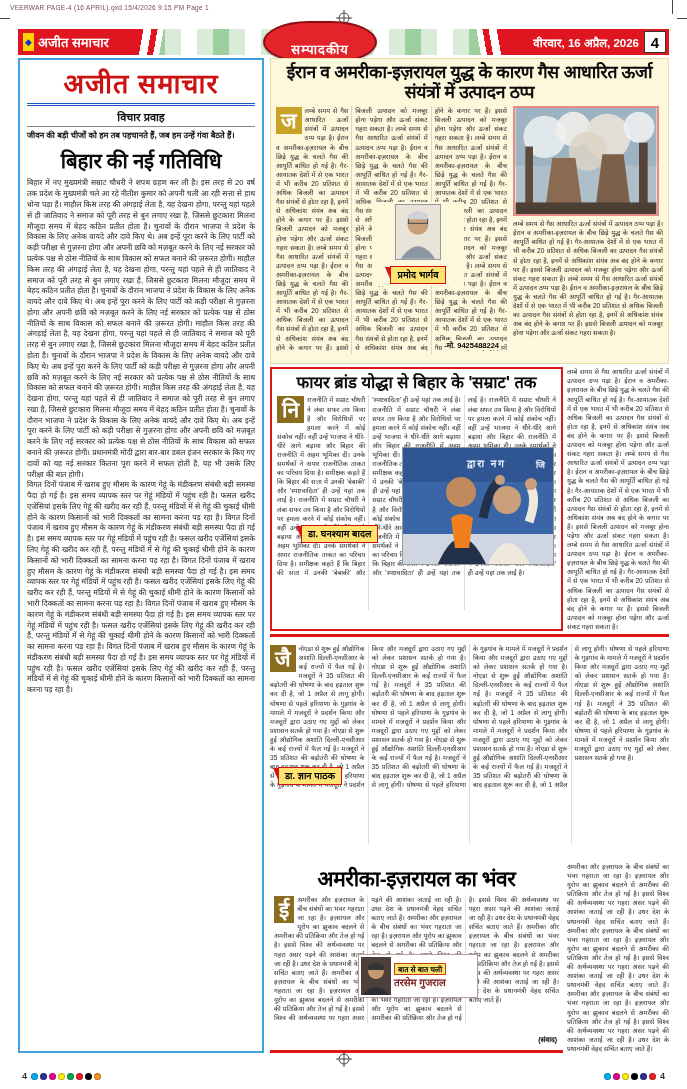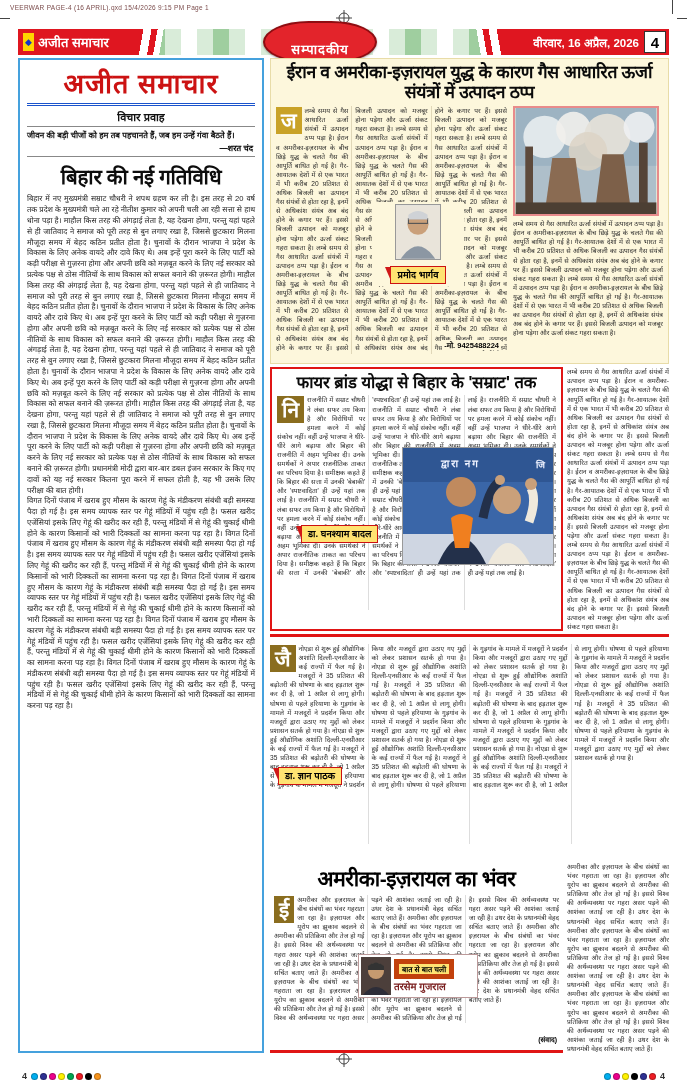--- a/index.html
+++ b/index.html
@@ -76,37 +76,37 @@
                   display:inline-block; position:relative; }
   .author-label::before { content:""; position:absolute; left:-6px; top:0; border-top:14px solid #d01818;
                           border-left:6px solid transparent; }
   .contact { position:absolute; right:6px; bottom:4px; font-size:7.5px; font-weight:bold; background:#fdf7dc; padding:0 2px; }
 
   
   .row2 { display:flex; gap:4px; height:280px; }
   .art-samrat { position:relative; flex:1; border:2px solid #e01515; background:#fff; padding:4px 5px; overflow:hidden; }
   .art-samrat .content { position:relative; margin-top:4px; height:215px; overflow:hidden; }
   .photo-politicians { position:absolute; right:2px; top:52px; width:152px; height:118px; border:1px solid #999; overflow:hidden; background:#2f5fa8; }
-  .banner-text1 { position:absolute; left:38px; top:8px; color:#eef2ff; font-size:10px; font-weight:bold; letter-spacing:2px; }
+  .banner-text1 { position:absolute; left:64px; top:8px; color:#eef2ff; font-size:10px; font-weight:bold; letter-spacing:2px; }
   .banner-text2 { position:absolute; right:8px; top:10px; color:#eef2ff; font-size:9px; font-weight:bold; }
   .samrat-author { position:absolute; left:24px; top:128px; }
   .sidecol { flex:0 0 102px; overflow:hidden; position:relative; }
 
   
   .art-noida { position:relative; border-top:3px solid #e01515; padding-top:3px; height:244px; overflow:hidden; }
   .noida-author { position:absolute; left:8px; top:128px; }
   .art-noida .content { margin-top:4px; height:200px; overflow:hidden; }
 
   
   .row4 { display:flex; gap:4px; flex:1; }
   .art-bhanwar { position:relative; flex:1; border-bottom:3px solid #e01515; padding:2px 4px 5px; overflow:hidden; }
   .art-bhanwar .hl { font-weight:bold; font-size:21px; text-align:center; letter-spacing:-0.5px; }
   .bhanwar-author { position:absolute; left:88px; top:92px; width:120px; background:#fff; border:1px solid #b99;
                     padding:2px; display:flex; gap:3px; align-items:center; }
-  .col-name { background:#ffe372; border:5px solid #c2410c; font-weight:bold; font-size:7.5px; padding:0 3px; text-align:center; }
+  .col-name { background:#ffe372; border:1px solid #c2410c; font-weight:bold; font-size:7.5px; padding:0 3px; text-align:center; }
   .bh-author-name { font-weight:bold; font-size:10px; color:#7a1f1f; text-align:left; }
   .ending-tag { position:absolute; right:6px; bottom:6px; font-size:7px; font-weight:bold; background:#fff; }
 
   
   .bottom-strip { position:absolute; bottom:6px; left:18px; right:18px; height:14px; font-size:8px; color:#333;
                   display:flex; align-items:center; justify-content:space-between; }
   .dotrow { display:flex; gap:2px; align-items:center; }
   .dot { width:7px; height:7px; border-radius:50%; border:0.5px solid rgba(0,0,0,.25); }
   .corner-num { font-weight:bold; font-size:9px; padding:0 4px; }
 </style>
@@ -145,21 +145,20 @@
     <div class="hdr-right">
       <span class="hdr-date">वीरवार, 16 अप्रैल, 2026</span>
       <span class="pageno-box">4</span>
     </div>
   </div>
 
   <div class="sidebar">
     <div class="masthead">अजीत समाचार</div>
     <div class="vichar">विचार प्रवाह</div>
     <div class="quote">जीवन की बड़ी चीजों को हम तब पहचानते हैं, जब हम उन्हें गंवा बैठते हैं।</div>
-    <div class="quote-author">—शरत चंद</div>
 
     <div class="ed-title">बिहार की नई गतिविधि</div>
     <div class="ed-body">
       <span>बिहार में नए मुख्यमंत्री सम्राट चौधरी ने शपथ ग्रहण कर ली है। इस तरह से 20 वर्ष तक प्रदेश के मुख्यमंत्री चले आ रहे नीतीश कुमार को अपनी चली आ रही सत्ता से हाथ धोना पड़ा है।</span>
       <span>माहौल किस तरह की अंगड़ाई लेता है, यह देखना होगा, परन्तु यहां पहले से ही जातिवाद ने समाज को पूरी तरह से बुन लगाए रखा है, जिससे छुटकारा मिलना मौजूदा समय में बेहद कठिन प्रतीत होता है। चुनावों के दौरान भाजपा ने प्रदेश के विकास के लिए अनेक वायदे और दावे किए थे। अब इन्हें पूरा करने के लिए पार्टी को कड़ी परीक्षा से गुज़रना होगा और अपनी छवि को मज़बूत करने के लिए नई सरकार को प्रत्येक पक्ष से ठोस नीतियों के साथ विकास को सफल बनाने की ज़रूरत होगी। माहौल किस तरह की अंगड़ाई लेता है, यह देखना होगा, परन्तु यहां पहले से ही जातिवाद ने समाज को पूरी तरह से बुन लगाए रखा है, जिससे छुटकारा मिलना मौजूदा समय में बेहद कठिन प्रतीत होता है। चुनावों के दौरान भाजपा ने प्रदेश के विकास के लिए अनेक वायदे और दावे किए थे। अब इन्हें पूरा करने के लिए पार्टी को कड़ी परीक्षा से गुज़रना होगा और अपनी छवि को मज़बूत करने के लिए नई सरकार को प्रत्येक पक्ष से ठोस नीतियों के साथ विकास को सफल बनाने की ज़रूरत होगी। माहौल किस तरह की अंगड़ाई लेता है, यह देखना होगा, परन्तु यहां पहले से ही जातिवाद ने समाज को पूरी तरह से बुन लगाए रखा है, जिससे छुटकारा मिलना मौजूदा समय में बेहद कठिन प्रतीत होता है। चुनावों के दौरान भाजपा ने प्रदेश के विकास के लिए अनेक वायदे और दावे किए थे। अब इन्हें पूरा करने के लिए पार्टी को कड़ी परीक्षा से गुज़रना होगा और अपनी छवि को मज़बूत करने के लिए नई सरकार को प्रत्येक पक्ष से ठोस नीतियों के साथ विकास को सफल बनाने की ज़रूरत होगी। माहौल किस तरह की अंगड़ाई लेता है, यह देखना होगा, परन्तु यहां पहले से ही जातिवाद ने समाज को पूरी तरह से बुन लगाए रखा है, जिससे छुटकारा मिलना मौजूदा समय में बेहद कठिन प्रतीत होता है। चुनावों के दौरान भाजपा ने प्रदेश के विकास के लिए अनेक वायदे और दावे किए थे। अब इन्हें पूरा करने के लिए पार्टी को कड़ी परीक्षा से गुज़रना होगा और अपनी छवि को मज़बूत करने के लिए नई सरकार को प्रत्येक पक्ष से ठोस नीतियों के साथ विकास को सफल बनाने की ज़रूरत होगी।</span>
       <span>प्रधानमंत्री मोदी द्वारा बार-बार डबल इंजन सरकार के किए गए दावों को यह नई सरकार कितना पूरा करने में सफल होती है, यह भी उसके लिए परीक्षा की बात होगी।</span>
     </div>
 
     <div class="ed-body">
       <span>विगत दिनों पंजाब में खराब हुए मौसम के कारण गेहूं के मंडीकरण संबंधी बड़ी समस्या पैदा हो गई है। इस समय व्यापक स्तर पर गेहूं मंडियों में पहुंच रही है। फसल खरीद एजेंसियां इसके लिए गेहूं की खरीद कर रही हैं, परन्तु मंडियों में से गेहूं की चुकाई धीमी होने के कारण किसानों को भारी दिक्कतों का सामना करना पड़ रहा है। विगत दिनों पंजाब में खराब हुए मौसम के कारण गेहूं के मंडीकरण संबंधी बड़ी समस्या पैदा हो गई है। इस समय व्यापक स्तर पर गेहूं मंडियों में पहुंच रही है। फसल खरीद एजेंसियां इसके लिए गेहूं की खरीद कर रही हैं, परन्तु मंडियों में से गेहूं की चुकाई धीमी होने के कारण किसानों को भारी दिक्कतों का सामना करना पड़ रहा है। विगत दिनों पंजाब में खराब हुए मौसम के कारण गेहूं के मंडीकरण संबंधी बड़ी समस्या पैदा हो गई है। इस समय व्यापक स्तर पर गेहूं मंडियों में पहुंच रही है। फसल खरीद एजेंसियां इसके लिए गेहूं की खरीद कर रही हैं, परन्तु मंडियों में से गेहूं की चुकाई धीमी होने के कारण किसानों को भारी दिक्कतों का सामना करना पड़ रहा है। विगत दिनों पंजाब में खराब हुए मौसम के कारण गेहूं के मंडीकरण संबंधी बड़ी समस्या पैदा हो गई है। इस समय व्यापक स्तर पर गेहूं मंडियों में पहुंच रही है। फसल खरीद एजेंसियां इसके लिए गेहूं की खरीद कर रही हैं, परन्तु मंडियों में से गेहूं की चुकाई धीमी होने के कारण किसानों को भारी दिक्कतों का सामना करना पड़ रहा है। विगत दिनों पंजाब में खराब हुए मौसम के कारण गेहूं के मंडीकरण संबंधी बड़ी समस्या पैदा हो गई है। इस समय व्यापक स्तर पर गेहूं मंडियों में पहुंच रही है। फसल खरीद एजेंसियां इसके लिए गेहूं की खरीद कर रही हैं, परन्तु मंडियों में से गेहूं की चुकाई धीमी होने के कारण किसानों को भारी दिक्कतों का सामना करना पड़ रहा है।</span>

